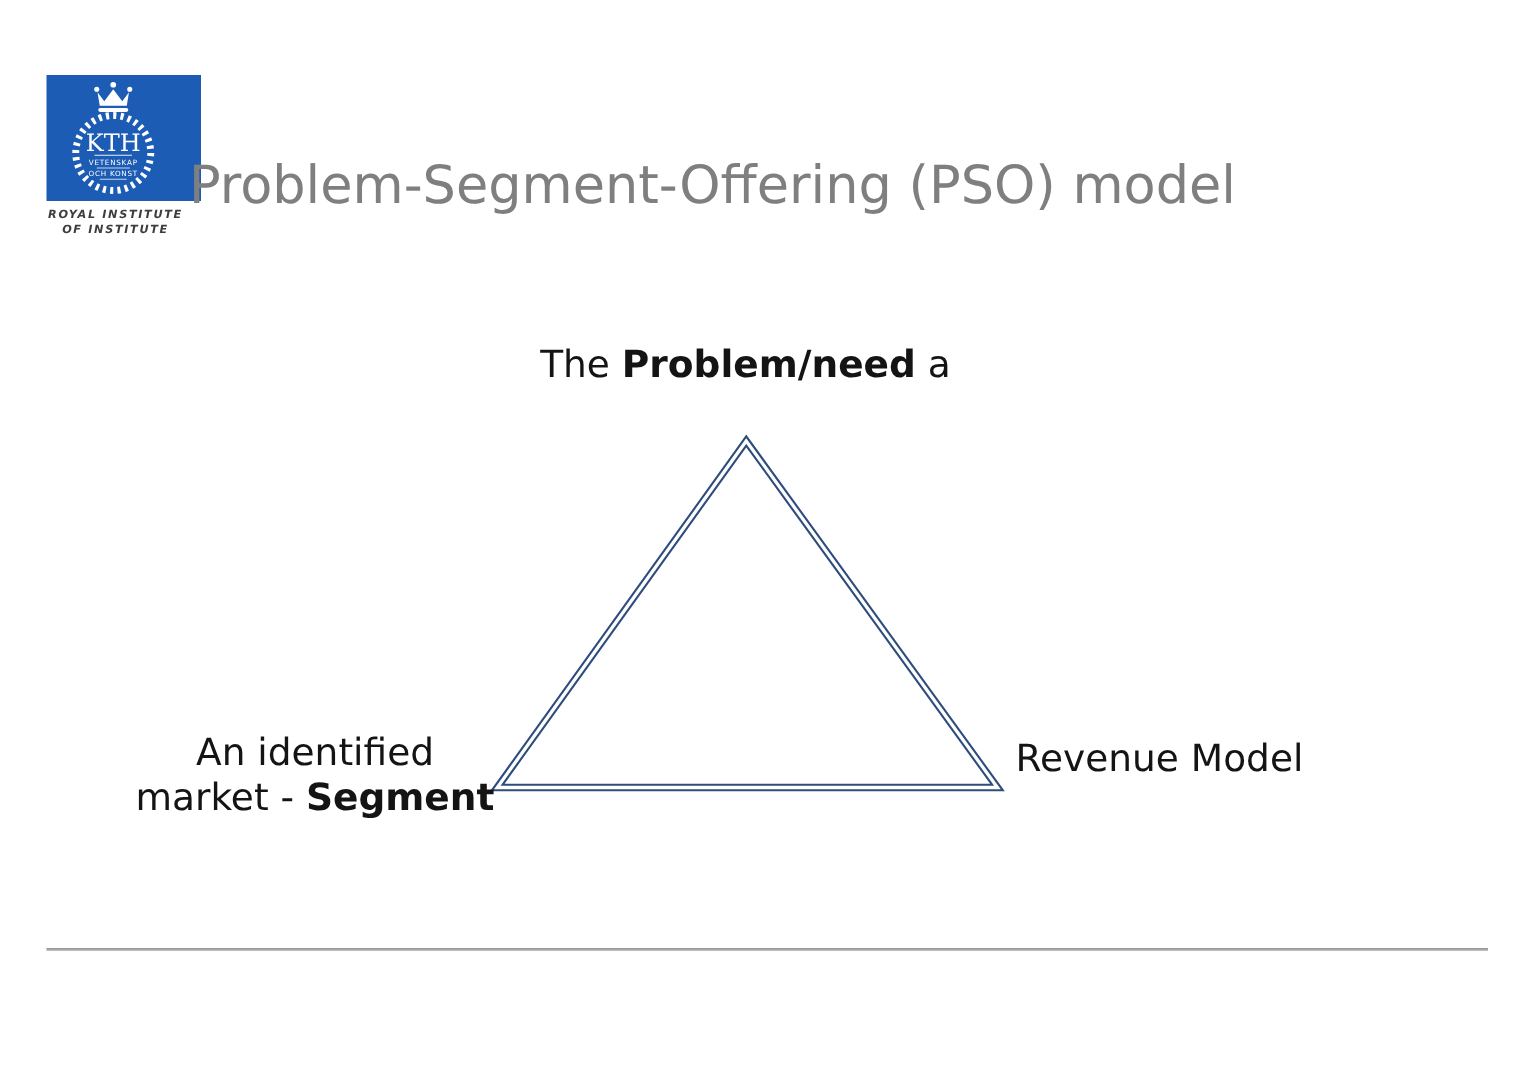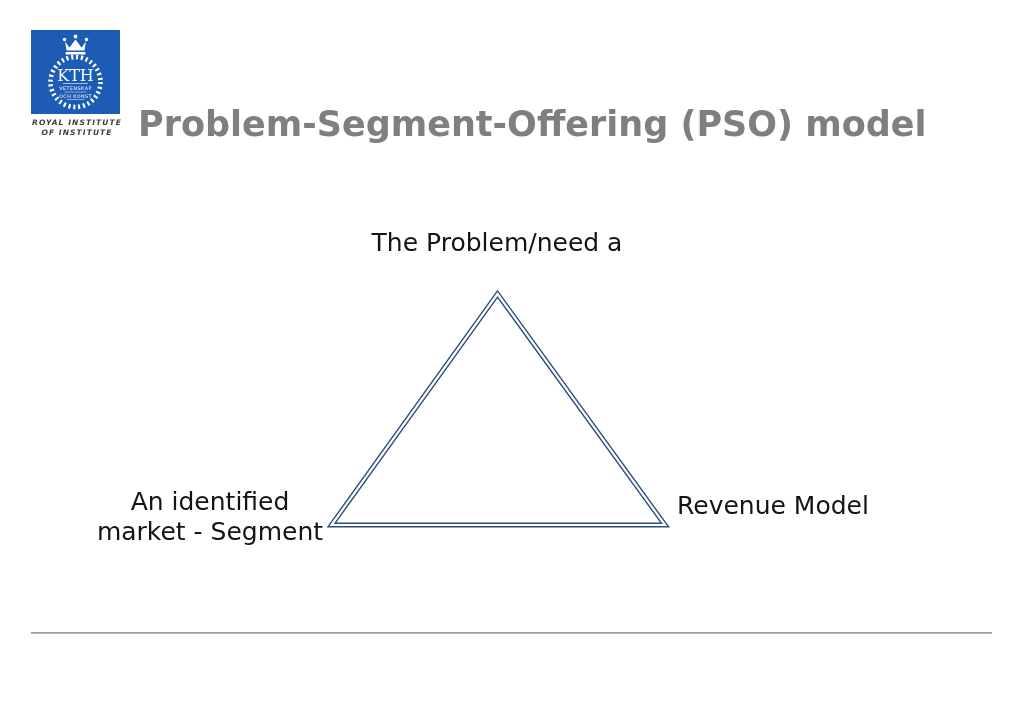--- a/index.html
+++ b/index.html
@@ -16,56 +16,56 @@
     position:relative;
     width:1023px;height:723px;
     background:#ffffff;
     overflow:hidden;
     font-family:"DejaVu Sans","Liberation Sans",sans-serif;
     color:var(--text-black);
   }
   
   .logo{position:absolute;left:31px;top:30px;width:100px;}
   .logo-square{
-    width:89px;height:84px;
+    width:103px;height:84px;
     background:var(--kth-blue);
+    margin-top:20px;
   }
   .logo-square svg{display:block;width:89px;height:84px;}
   .logo-caption{
     margin-top:4px;
     width:92px;
     text-align:center;
     font-size:7.5px;
     font-weight:bold;
     letter-spacing:1.1px;
     line-height:10px;
     color:var(--caption-gray);
     white-space:nowrap;
     font-style:italic;
   }
   
   .title{
     position:absolute;left:126px;top:104px;
-    font-size:35px;font-weight:700;
+    font-size:35px;font-weight:400;
     color:var(--title-gray);
     white-space:nowrap;
     letter-spacing:0px;
-    margin-left:12px;
   }
   
   .triangle-svg{position:absolute;left:0;top:0;width:1023px;height:723px;}
   .diagram-label{
     position:absolute;
     text-align:center;
     font-size:25px;
     line-height:30px;
     color:var(--text-black);
     white-space:nowrap;
   }
-  .diagram-label b{font-weight:400;margin-top:36px;}
+  .diagram-label b{font-weight:700;margin-top:36px;}
   .label-top{left:322px;top:228px;width:350px;}
   .label-left{left:35px;top:487px;width:350px;}
   .label-right{left:598px;top:491px;width:350px;}
   
   .divider{
     position:absolute;left:31px;top:632px;
     width:961px;height:2px;
     background:linear-gradient(to bottom,#8f8f8f,#c4c4c4);
   }
 </style>

